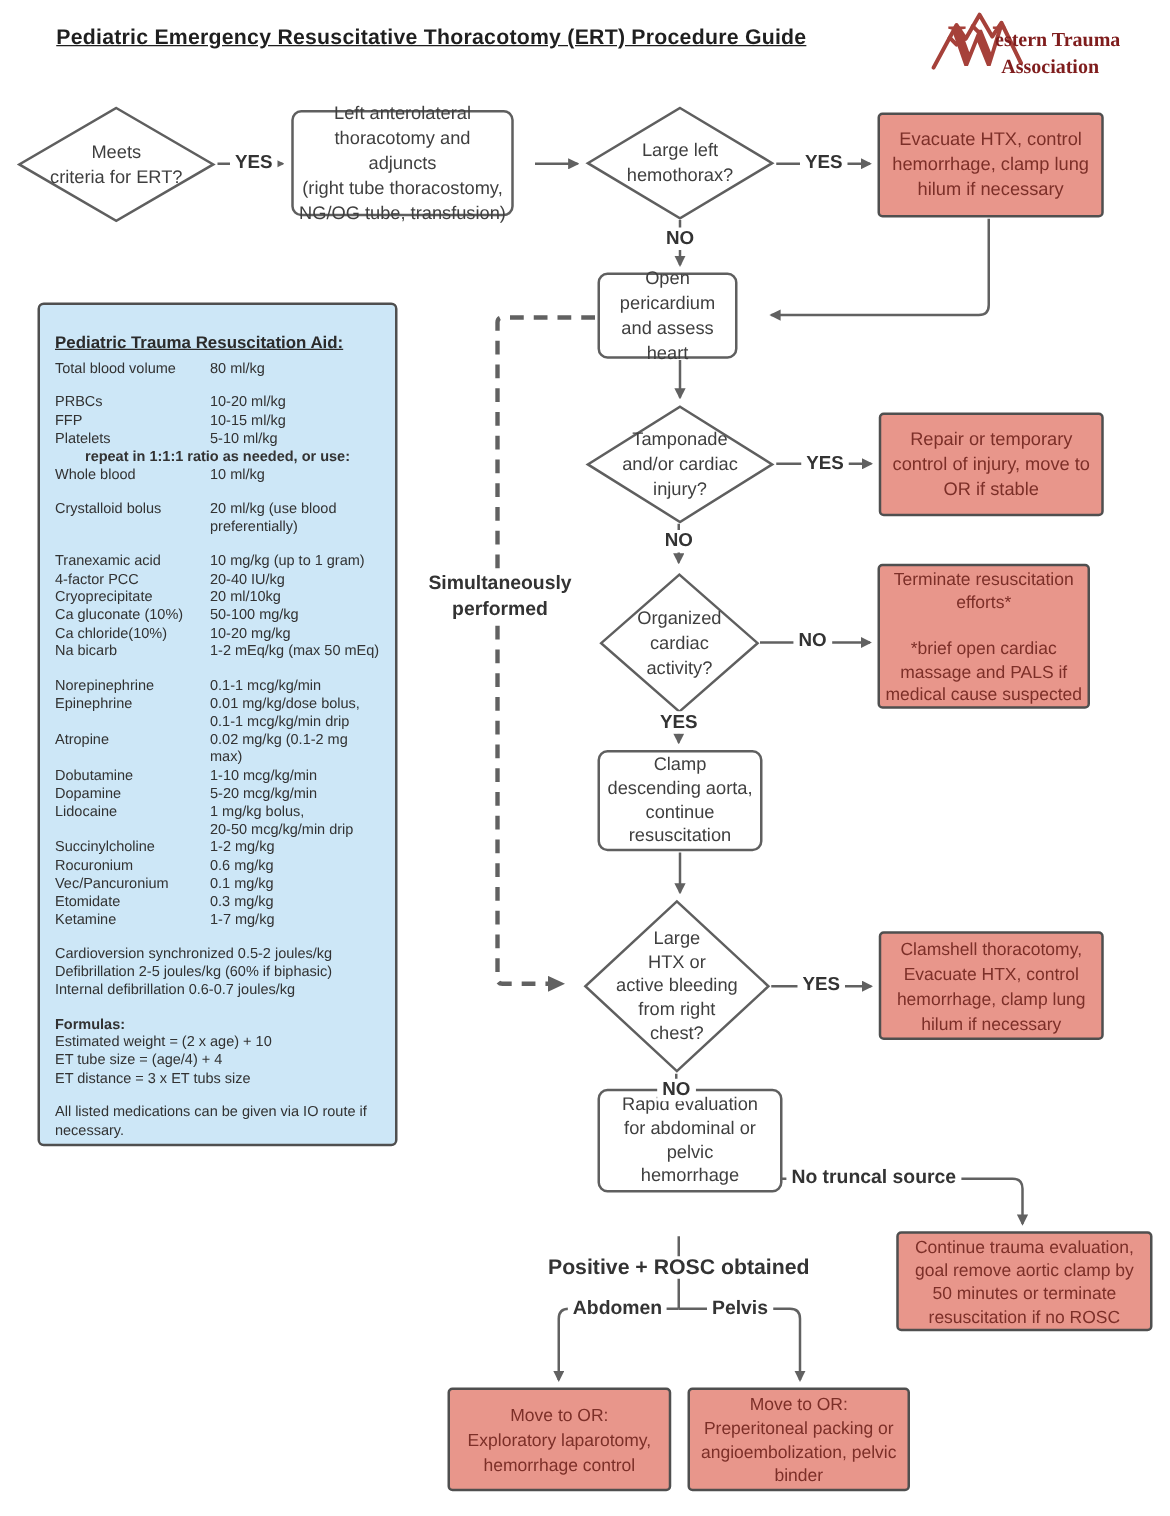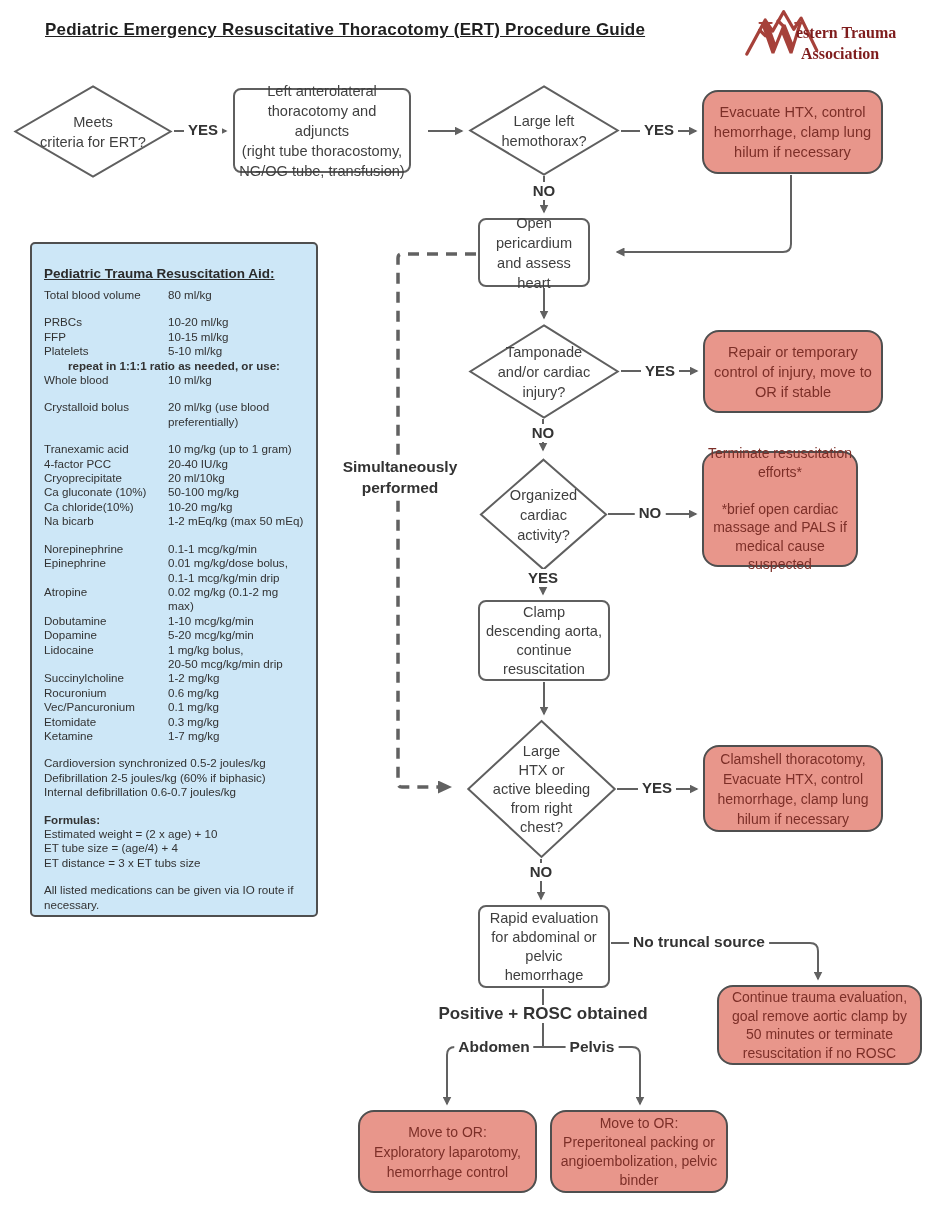--- a/index.html
+++ b/index.html
@@ -15,21 +15,21 @@
   .logo-w{position:absolute;left:13px;top:6px;font-family:"Liberation Serif", serif;font-weight:bold;
           font-size:47px;line-height:47px;color:#a6413a;}
   .logo-text{position:absolute;left:51px;top:14px;font-family:"Liberation Serif", serif;font-weight:bold;
              font-size:16px;line-height:21px;color:#7f1d1d;white-space:nowrap;}
   .logo-text .logo-line2{display:block;padding-left:5px;}
 
   
   .rect,.redbox,.diamond{position:absolute;display:flex;align-items:center;justify-content:center;
         text-align:center;z-index:2;box-sizing:border-box;}
   .rect{background:#ffffff;border:2px solid #5f5f5f;border-radius:8px;}
-  .redbox{background:#e8968b;border:2px solid #4f4f4f;border-radius:16px;}
+  .redbox{background:#e8968b;border:2px solid #4f4f4f;border-radius:4px;}
   .rect .node-text{color:#3f3f3f;}
   .redbox .node-text{color:#7c2f28;}
   .diamond{background:transparent;}
   .dshape{position:absolute;left:0;top:0;width:100%;height:100%;}
   .dshape polygon{fill:#ffffff;stroke:#5f5f5f;stroke-width:2;}
   .diamond .node-text{position:relative;color:#3f3f3f;}
   .node-text{white-space:pre-line;font-size:14.6px;line-height:20px;padding:0 4px;}
 
   
   .elabel{position:absolute;transform:translate(-50%,-50%);z-index:3;background:#ffffff;
@@ -160,40 +160,40 @@
 and assess heart</span>
   </div>
 
   <div class="rect" style="left:478px;top:600px;width:132px;height:81px">
     <span class="node-text" style="line-height:19px">Clamp
 descending aorta,
 continue
 resuscitation</span>
   </div>
 
-  <div class="rect" style="left:478px;top:905px;width:132px;height:83px">
+  <div class="rect" style="left:478px;top:871px;width:148px;height:83px">
     <span class="node-text" style="line-height:19px">Rapid evaluation
 for abdominal or
 pelvic
 hemorrhage</span>
   </div>
 
   <div class="redbox" style="left:702px;top:90px;width:181px;height:84px">
     <span class="node-text">Evacuate HTX, control
 hemorrhage, clamp lung
 hilum if necessary</span>
   </div>
 
   <div class="redbox" style="left:703px;top:330px;width:180px;height:83px">
     <span class="node-text">Repair or temporary
 control of injury, move to
 OR if stable</span>
   </div>
 
-  <div class="redbox" style="left:702px;top:451px;width:156px;height:116px">
+  <div class="redbox" style="left:702px;top:451px;width:170px;height:116px">
     <span class="node-text" style="font-size:14px;line-height:18.5px">Terminate resuscitation
 efforts*
 
 *brief open cardiac
 massage and PALS if
 medical cause suspected</span>
   </div>
 
   <div class="redbox" style="left:703px;top:745px;width:180px;height:87px">
     <span class="node-text" style="font-size:14px">Clamshell thoracotomy,

